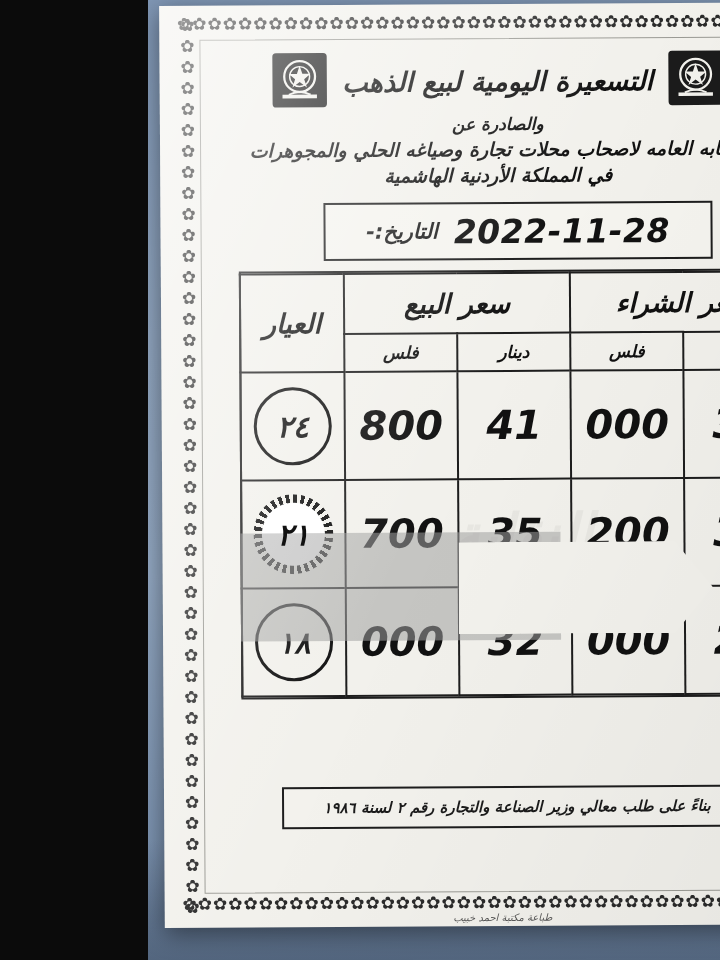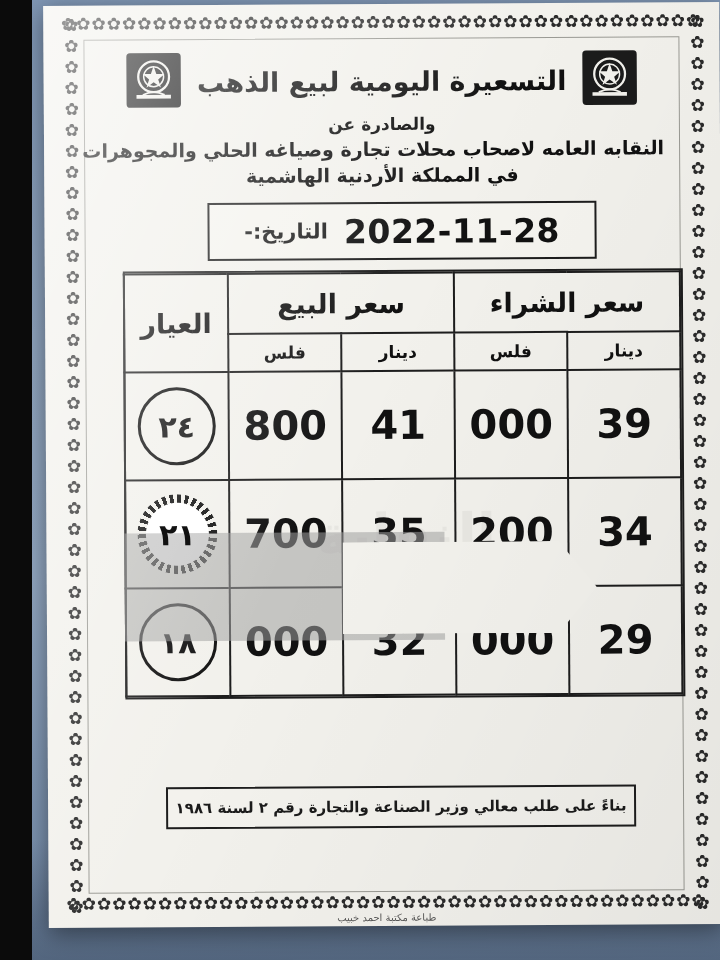--- a/index.html
+++ b/index.html
@@ -10,24 +10,25 @@
   body {
     width: 720px;
     height: 960px;
     overflow: hidden;
     font-family: "DejaVu Sans", "Liberation Sans", sans-serif;
   }
 
   
   .photo {
     position: relative;
-    width: 688px;
+    width: 572px;
     height: 960px;
     background: linear-gradient(180deg, #7f96b4 0%, #8fa4be 35%, #91a6c0 60%, #6f86a4 100%);
     overflow: hidden;
+    font-style: italic;
   }
   .photo::before {
     
     content: "";
     position: absolute;
     left: 0; right: 0; bottom: 0;
     height: 120px;
     background: linear-gradient(180deg, rgba(120,140,165,0) 0%, rgba(60,75,95,0.55) 100%);
   }
 

